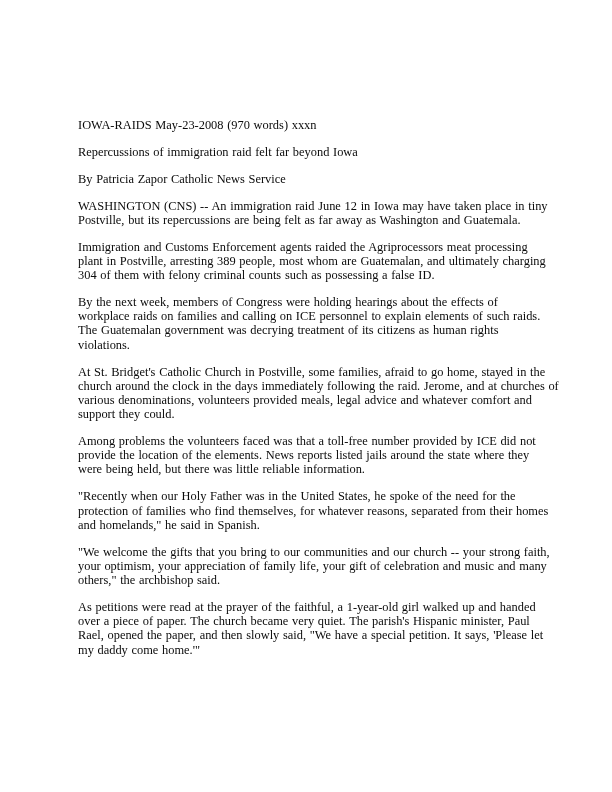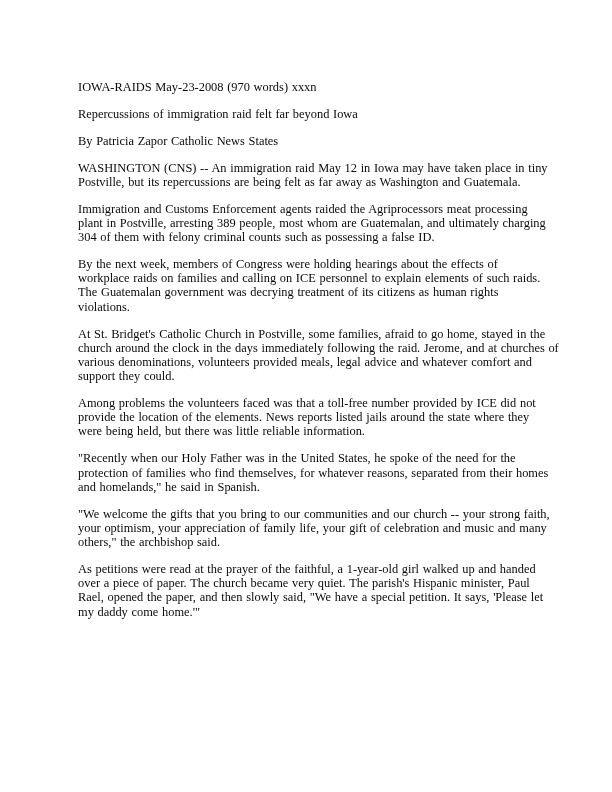--- a/index.html
+++ b/index.html
@@ -8,20 +8,21 @@
     background: #ffffff;
   }
   .page {
     position: relative;
     width: 612px;
     height: 736px;
     background: #ffffff;
     overflow: hidden;
     font-family: "Liberation Serif", "DejaVu Serif", serif;
     color: #0a0a0a;
+    margin-top: 38px;
   }
   .content {
     position: absolute;
     left: 78px;
     top: 80px;
     width: 500px;
   }
   .content p {
     margin: 0 0 12.7px 0;
     font-size: 12.4px;
@@ -34,22 +35,22 @@
     margin-bottom: 0;
   }
 </style>
 </head>
 <body>
 
 <div class="page">
   <div class="content">
     <p>IOWA-RAIDS May-23-2008 (970 words) xxxn</p>
     <p>Repercussions of immigration raid felt far beyond Iowa</p>
-    <p>By Patricia Zapor Catholic News States</p>
-    <p>WASHINGTON (CNS) -- An immigration raid May 12 in Iowa may have taken place in tiny
+    <p>By Patricia Zapor Catholic News Service</p>
+    <p>WASHINGTON (CNS) -- An immigration raid June 12 in Iowa may have taken place in tiny
 Postville, but its repercussions are being felt as far away as Washington and Guatemala.</p>
     <p>Immigration and Customs Enforcement agents raided the Agriprocessors meat processing
 plant in Postville, arresting 389 people, most whom are Guatemalan, and ultimately charging
 304 of them with felony criminal counts such as possessing a false ID.</p>
     <p>By the next week, members of Congress were holding hearings about the effects of
 workplace raids on families and calling on ICE personnel to explain elements of such raids.
 The Guatemalan government was decrying treatment of its citizens as human rights
 violations.</p>
     <p>At St. Bridget's Catholic Church in Postville, some families, afraid to go home, stayed in the
 church around the clock in the days immediately following the raid. Jerome, and at churches of

